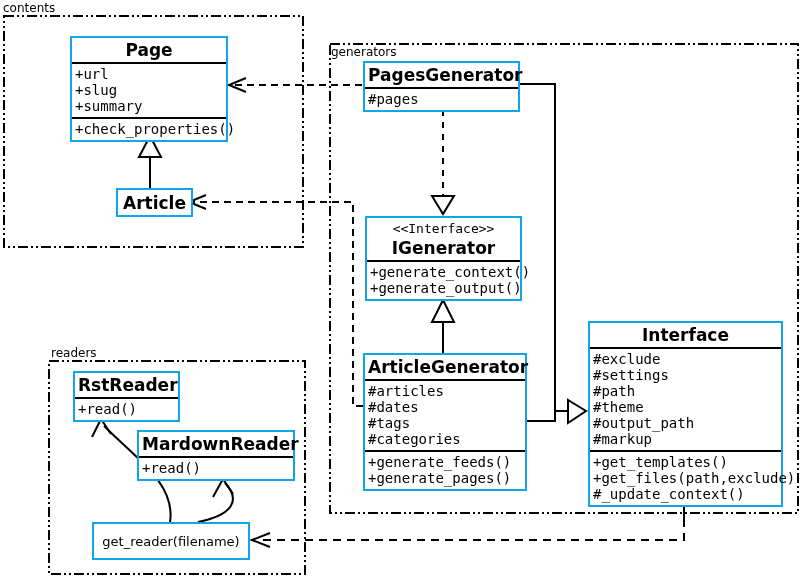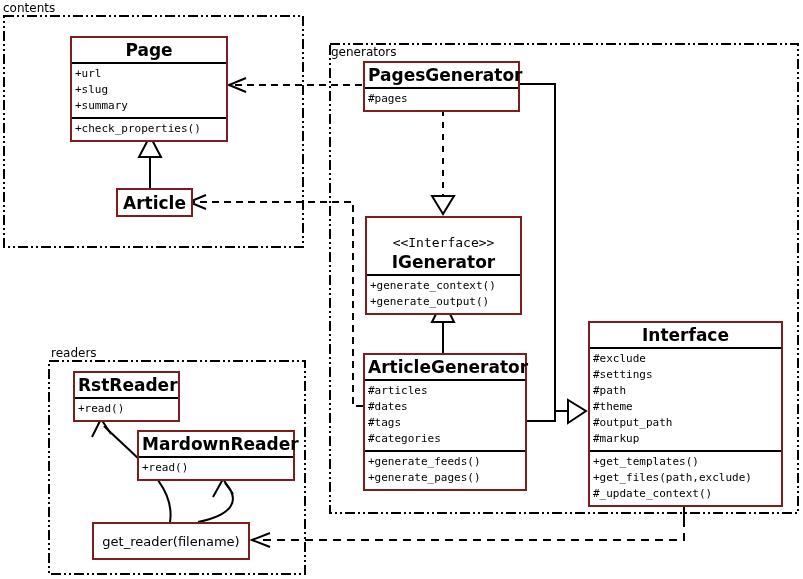--- a/index.html
+++ b/index.html
@@ -11,34 +11,34 @@
 
   .pkg-label {
     position:absolute; font-size:12px; line-height:16px; color:#000;
     background:transparent; padding:0 2px;
   }
   #lbl-contents  { left:1px;  top:0px; }
   #lbl-generators{ left:329px; top:44px; }
   #lbl-readers   { left:49px; top:345px; }
 
   .uml-class {
-    position:absolute; background:#ffffff; border:2px solid #7f1d1d;
+    position:absolute; background:#ffffff; border:2px solid #0ea5e9;
     box-sizing:border-box;
   }
   .uml-title {
     font-size:17px; font-weight:bold; text-align:center;
     line-height:20px; padding:2px 3px;
   }
   .stereo {
     font-family:"DejaVu Sans Mono", monospace; font-size:13px;
-    font-weight:normal; text-align:center; line-height:14px; padding-top:18px;
+    font-weight:normal; text-align:center; line-height:14px; padding-top:4px;
   }
   .cmp {
     border-top:2px solid #000; padding:2px 19px 3px 3px;
-    font-family:"DejaVu Sans Mono", monospace; font-size:11px; line-height:16px;
+    font-family:"DejaVu Sans Mono", monospace; font-size:14px; line-height:16px;
   }
   .member { white-space:pre; }
 
   #box-page             { left:70px;  top:36px;  width:158px; }
   #box-article          { left:116px; top:188px; width:77px; height:29px;
                           display:flex; align-items:center; justify-content:center; }
   #box-article .uml-title { padding:0; }
   #box-pages-generator  { left:363px; top:61px;  width:157px; }
   #box-igenerator       { left:365px; top:216px; width:157px; }
   #box-article-generator{ left:363px; top:353px; width:164px; }

